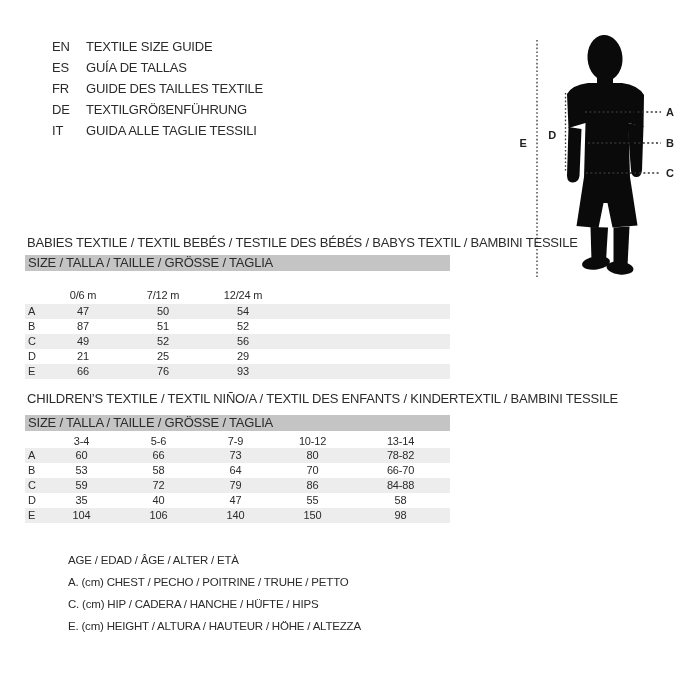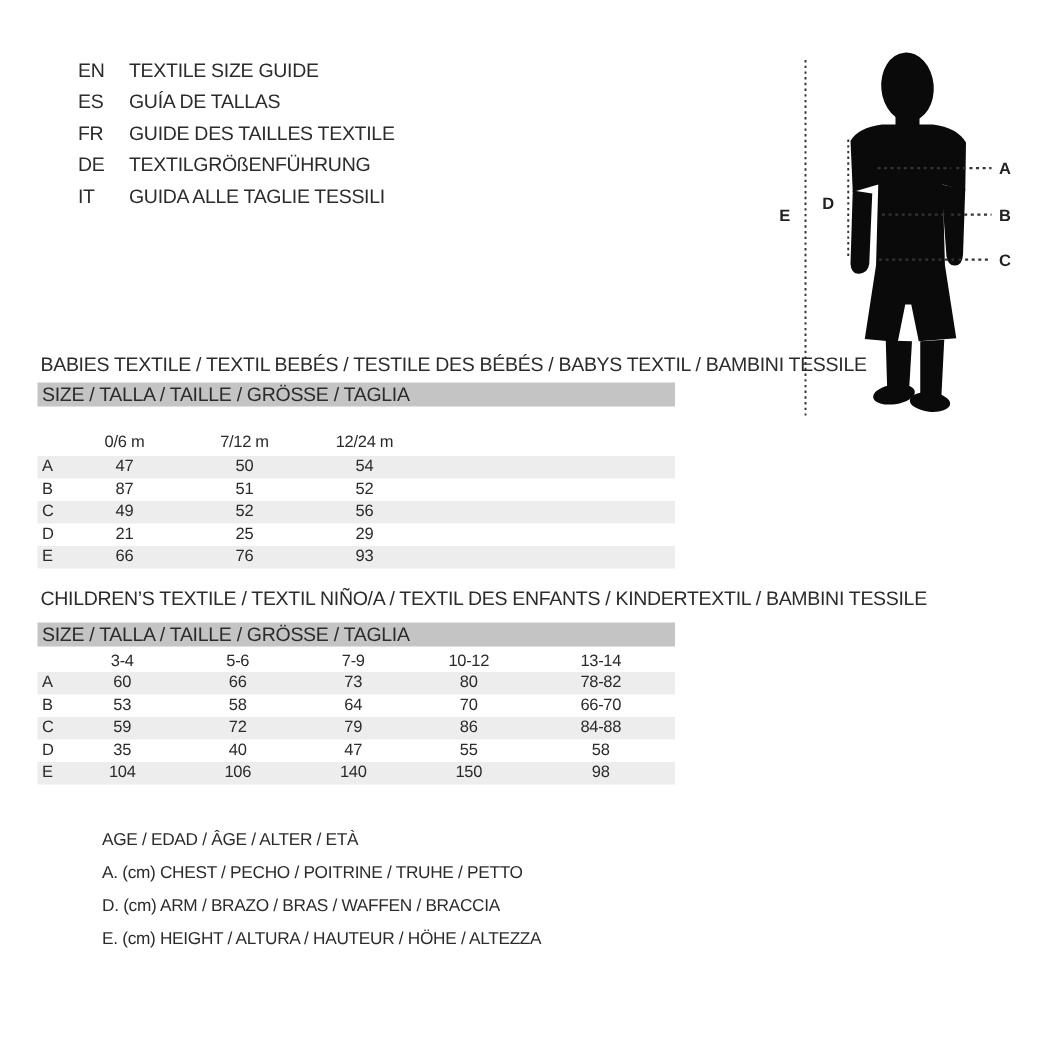--- a/index.html
+++ b/index.html
@@ -200,15 +200,15 @@
         <span class="cell">150</span>
         <span class="cell">98</span>
         <span class="cell"></span>
       </div>
     </div>
 </div>
 
 <div class="abs legend">
     <p>AGE / EDAD / ÂGE / ALTER / ETÀ</p>
     <p>A. (cm) CHEST / PECHO / POITRINE / TRUHE / PETTO</p>
-    <p>D. (cm) ARM / BRAZO / BRAS / WAFFEN / BRACCIA</p>
+    <p>C. (cm) HIP / CADERA / HANCHE / HÜFTE / HIPS</p>
     <p>E. (cm) HEIGHT / ALTURA / HAUTEUR / HÖHE / ALTEZZA</p>
   </div>
 
 </body></html>

